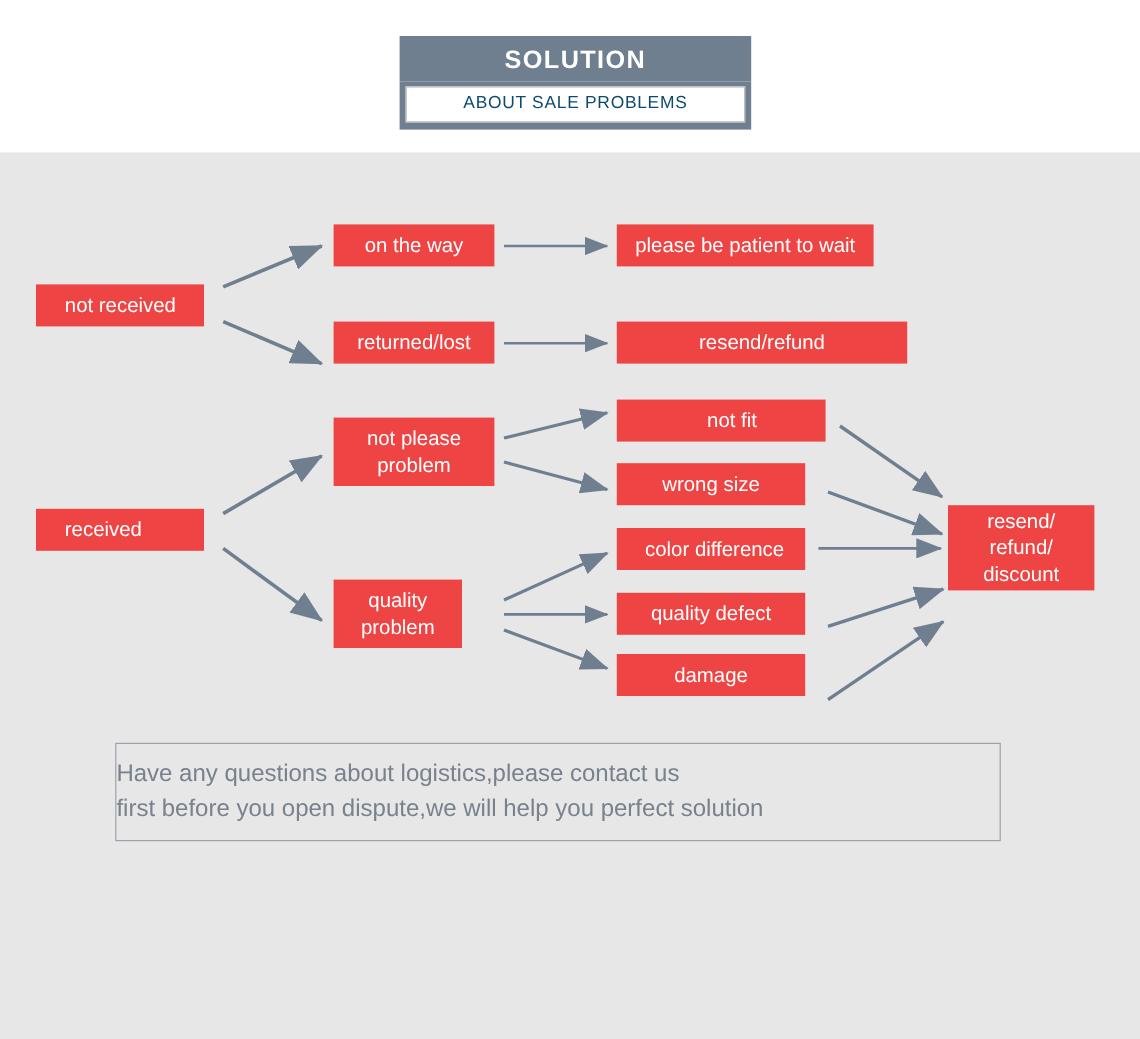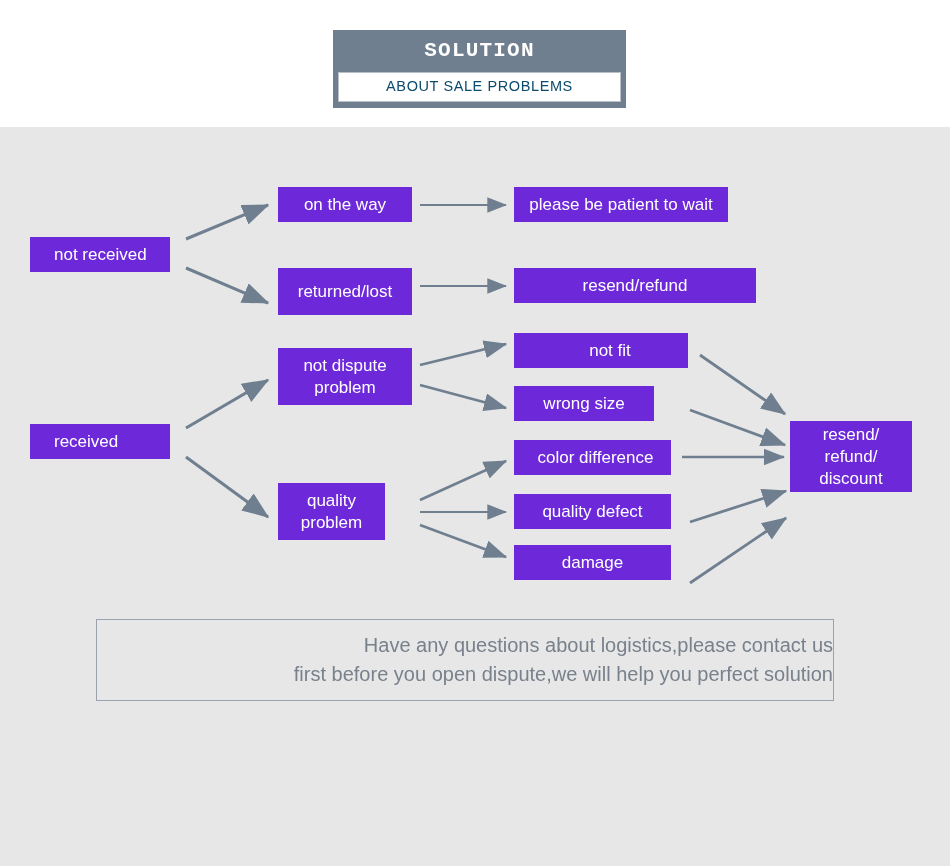--- a/index.html
+++ b/index.html
@@ -27,21 +27,21 @@
     top: 30px;
     width: 293px;
     background: #ffffff;
   }
   #header-bar {
     background: #6f7f90;
     text-align: center;
     padding: 8px 0 4px 0;
   }
   #header-title {
-    font-family: Liberation Mono, monospace;
+    font-family: Liberation Sans, sans-serif;
     font-weight: bold;
     font-size: 21px;
     letter-spacing: 1.2px;
     color: #ffffff;
     line-height: 26px;
   }
   #header-sub-wrap {
     background: #6f7f90;
     padding: 4px 5px 6px 5px;
   }
@@ -77,21 +77,21 @@
   #arrow-layer {
     position: absolute;
     left: 0;
     top: 0;
     width: 950px;
     height: 739px;
   }
 
   .node {
     position: absolute;
-    background: #6d28d9;
+    background: #ef4444;
     color: #ffffff;
     display: flex;
     align-items: center;
     justify-content: center;
     text-align: center;
     font-size: 17px;
     line-height: 22px;
     box-sizing: border-box;
     padding: 2px 6px;
   }
@@ -101,21 +101,21 @@
   }
 
   
   .note {
     position: absolute;
     background: #e7e7e7;
     border: 1px solid #9aa3ad;
     box-sizing: border-box;
     display: flex;
     flex-direction: column;
-    align-items: flex-end;
+    align-items: flex-start;
     justify-content: center;
     color: #78818c;
     font-size: 20px;
     line-height: 29px;
     text-align: center;
   }
 </style>
 </head>
 <body>
 
@@ -175,39 +175,39 @@
           <line x1="690" y1="456" x2="786" y2="391" stroke-width="2.8"></line>
         </g>
       </svg>
 
       <div class="node left-align" style="left:30px; top:110px; width:140px; height:35px;">not received</div>
 
       <div class="node left-align" style="left:30px; top:297px; width:140px; height:35px;">received</div>
 
       <div class="node" style="left:278px; top:60px; width:134px; height:35px;">on the way</div>
 
-      <div class="node" style="left:278px; top:141px; width:134px; height:47px;">returned/lost</div>
+      <div class="node" style="left:278px; top:141px; width:134px; height:35px;">returned/lost</div>
 
       <div class="node" style="left:278px; top:221px; width:134px; height:57px; flex-direction:column;">
-        <span>not dispute</span>
+        <span>not please</span>
         <span>problem</span>
       </div>
 
       <div class="node" style="left:278px; top:356px; width:107px; height:57px; flex-direction:column;">
         <span>quality</span>
         <span>problem</span>
       </div>
 
       <div class="node" style="left:514px; top:60px; width:214px; height:35px;">please be patient to wait</div>
 
       <div class="node" style="left:514px; top:141px; width:242px; height:35px;">resend/refund</div>
 
       <div class="node" style="left:514px; top:206px; width:174px; height:35px;padding-left:24px;">not fit</div>
 
-      <div class="node" style="left:514px; top:259px; width:140px; height:35px;">wrong size</div>
+      <div class="node" style="left:514px; top:259px; width:157px; height:35px;">wrong size</div>
 
       <div class="node" style="left:514px; top:313px; width:157px; height:35px;padding-left:12px;">color difference</div>
 
       <div class="node" style="left:514px; top:367px; width:157px; height:35px;">quality defect</div>
 
       <div class="node" style="left:514px; top:418px; width:157px; height:35px;">damage</div>
 
       <div class="node" style="left:790px; top:294px; width:122px; height:71px; flex-direction:column;justify-content:center;">
         <span>resend/</span>
         <span>refund/</span>

